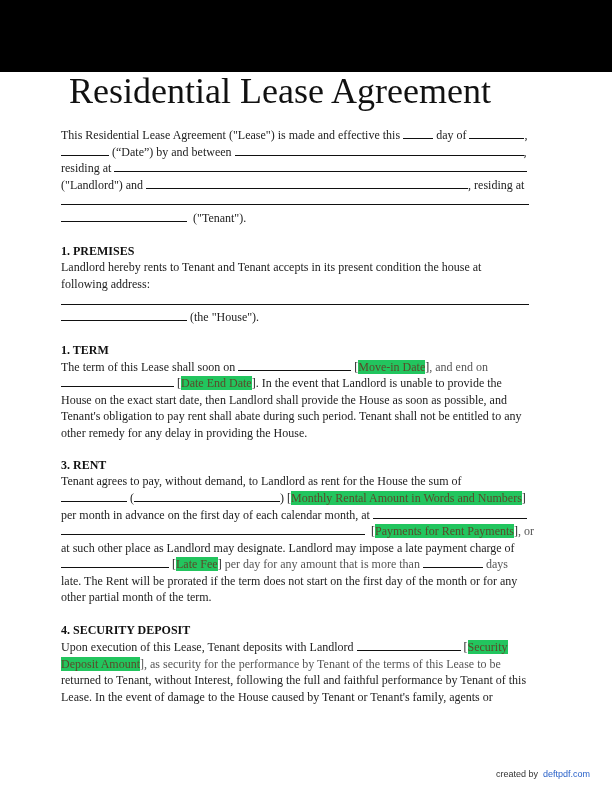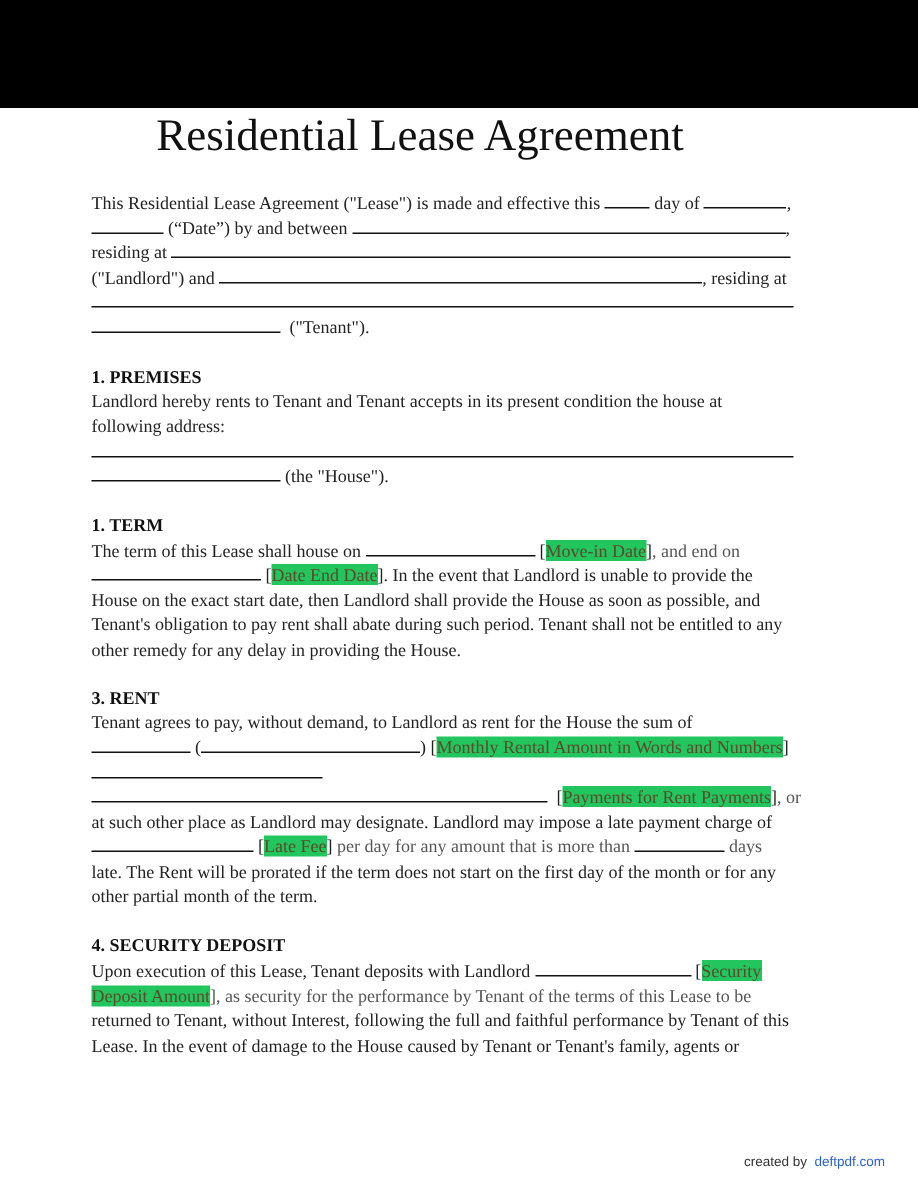--- a/index.html
+++ b/index.html
@@ -4,21 +4,21 @@
 <style>
   html, body { margin: 0; padding: 0; }
   body {
     width: 612px; height: 792px; position: relative; overflow: hidden;
     background: #ffffff; font-family: "Liberation Serif", "DejaVu Serif", serif;
     color: #1a1a1a;
   }
   .topbar { position: absolute; left: 0; top: 0; width: 612px; height: 72px; background: #000000; }
   .title {
     position: absolute; left: 0; top: 74px; width: 560px; text-align: center;
-    font-size: 30px; line-height: 34px; color: #111;
+    font-size: 36px; line-height: 34px; color: #111;
   }
   .line {
     position: absolute; left: 61px; width: 470px; font-size: 12px; line-height: 16px;
     white-space: nowrap; color: #222;
   }
   .head { font-weight: bold; color: #111; }
   .blank { display: inline-block; border-bottom: 1px solid #111; height: 11px; vertical-align: baseline; }
   .hl { background: #22c55e; color: #5a4a2a; }
   .muted { color: #555; margin-top: 26px; }
   .footer {
@@ -67,40 +67,41 @@
 <div class="line" style="top:293px">
   <span class="blank" style="width:468px"></span>
 </div>
 <div class="line" style="top:309px">
   <span class="blank" style="width:126px"></span>
   <span>(the "House").</span>
 </div>
 
 <div class="line head" style="top:342px">1. TERM</div>
 <div class="line" style="top:359px">
-  <span>The term of this Lease shall house on</span>
+  <span>The term of this Lease shall soon on</span>
   <span class="blank" style="width:113px"></span>
   [<span class="hl">Move-in Date</span>]<span class="muted">, and end on</span>
 </div>
 <div class="line" style="top:375px">
   <span class="blank" style="width:113px"></span>
   [<span class="hl">Date End Date</span>]<span>. In the event that Landlord is unable to provide the</span>
 </div>
 <div class="line" style="top:392px">House on the exact start date, then Landlord shall provide the House as soon as possible, and</div>
 <div class="line" style="top:408px">Tenant's obligation to pay rent shall abate during such period. Tenant shall not be entitled to any</div>
 <div class="line" style="top:425px">other remedy for any delay in providing the House.</div>
 
 <div class="line head" style="top:457px">3. RENT</div>
 <div class="line" style="top:473px">Tenant agrees to pay, without demand, to Landlord as rent for the House the sum of</div>
 <div class="line" style="top:490px">
   <span class="blank" style="width:66px"></span>
   (<span class="blank" style="width:146px"></span>)
   [<span class="hl">Monthly Rental Amount in Words and Numbers</span>]
 </div>
 <div class="line" style="top:507px">
+  <span>per month in advance on the first day of each calendar month, at</span>
   <span class="blank" style="width:154px"></span>
 </div>
 <div class="line" style="top:523px">
   <span class="blank" style="width:304px"></span>
   &nbsp;[<span class="hl">Payments for Rent Payments</span>]<span class="muted">, or</span>
 </div>
 <div class="line" style="top:540px">at such other place as Landlord may designate. Landlord may impose a late payment charge of</div>
 <div class="line" style="top:556px">
   <span class="blank" style="width:108px"></span>
   [<span class="hl">Late Fee</span>]

